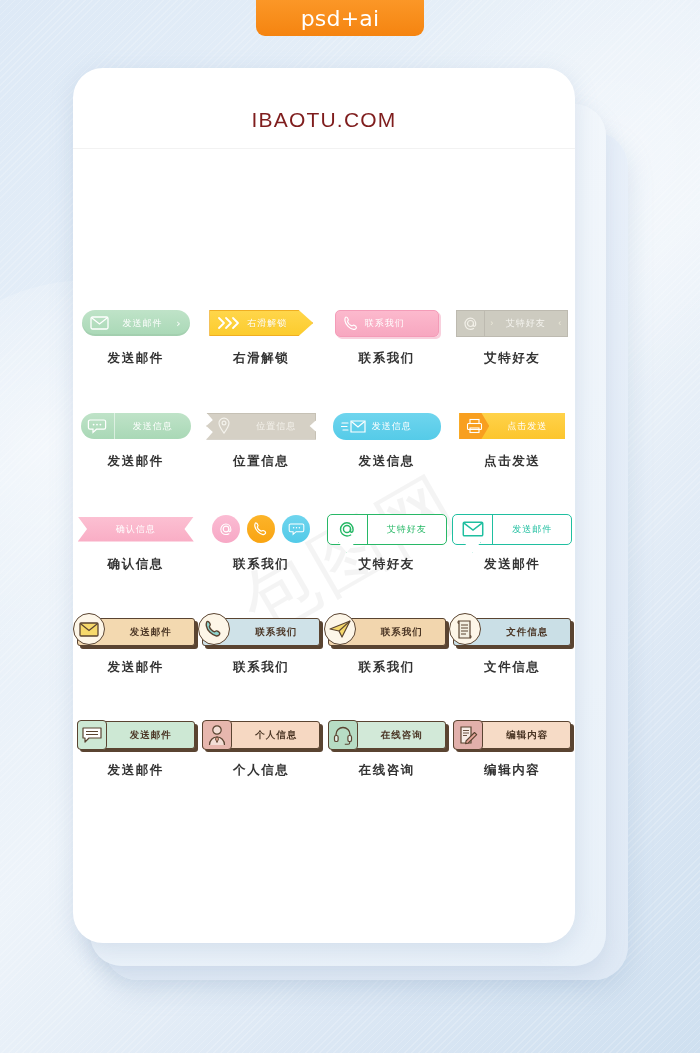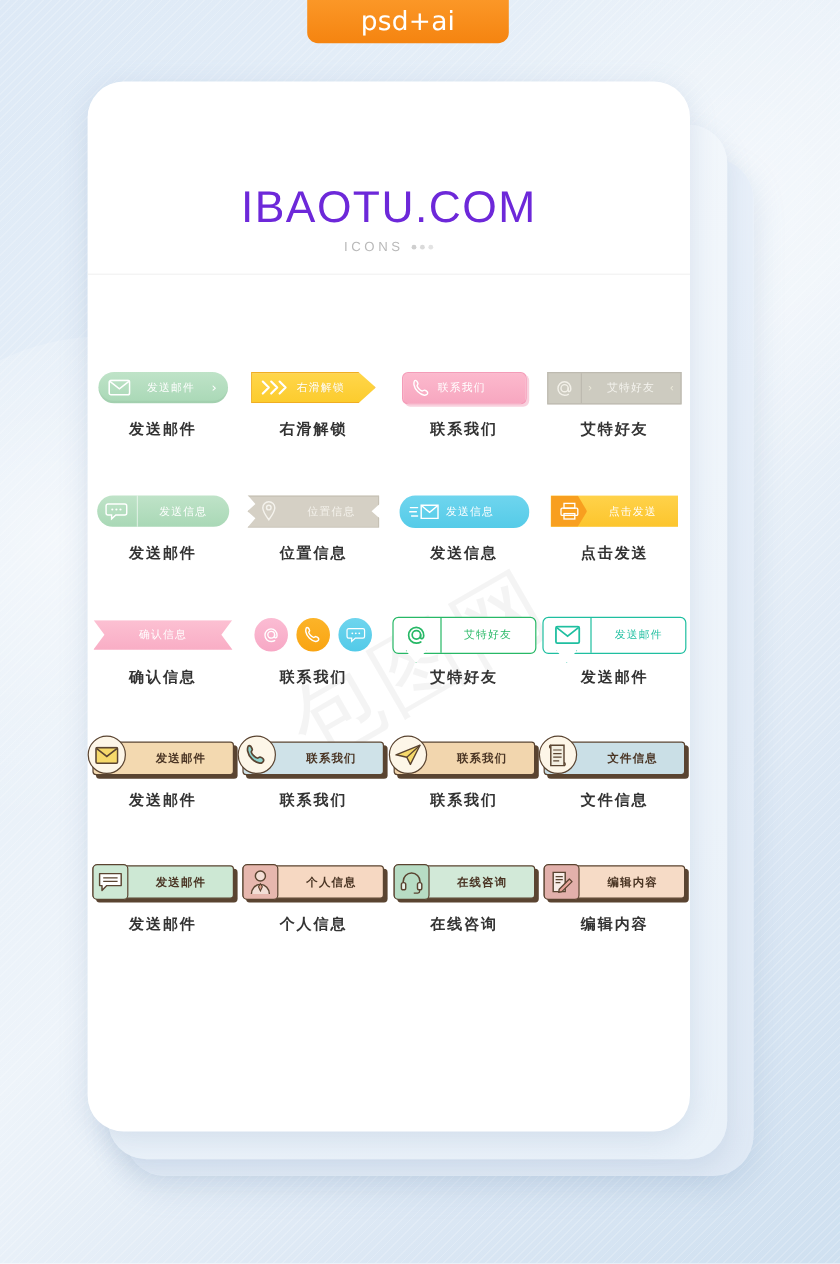--- a/index.html
+++ b/index.html
@@ -62,23 +62,22 @@
     border-radius: 30px;
     box-shadow: 0 6px 24px rgba(110,140,180,0.20);
     overflow: hidden;
   }
   .card-header {
     padding-top: 40px; text-align: center;
     border-bottom: 1px solid #f2f2f2;
     padding-bottom: 16px;
   }
   .brand-title {
-    font-size: 37px; color: #6d28d9; letter-spacing: 1.2px;
+    font-size: 21px; color: #7f1d1d; letter-spacing: 1.2px;
     font-weight: 400;
-    margin-top: 44px;
   }
   .brand-sub {
     margin-top: 6px; font-size: 11px; color: #b9b9b9; letter-spacing: 3px;
     display: flex; align-items: center; justify-content: center; gap: 7px;
   }
   .dots { display: inline-flex; gap: 3px; }
   .dots i { width: 4px; height: 4px; border-radius: 50%; background: #cfcfcf; display: block; }
   .dots i:nth-child(2) { background: #dadada; }
   .dots i:nth-child(3) { background: #e3e3e3; }
 
@@ -271,28 +270,20 @@
 <div class="bg-glow-2"></div>
 
 <div class="badge">psd+ai</div>
 
 <div class="card-back"></div>
 <div class="card-mid"></div>
 
 <div class="card">
   <div class="card-header">
     <div class="brand-title">IBAOTU.COM</div>
-    <div class="brand-sub">
-      <span>ICONS</span>
-      <span class="dots">
-          <i></i>
-          <i></i>
-          <i></i>
-        </span>
-    </div>
   </div>
 </div>
 
 <div class="watermark">包图网</div>
 
 <div class="grid">
 
   <div class="cell">
     <div class="art">
       <div class="btn pill-mint">

